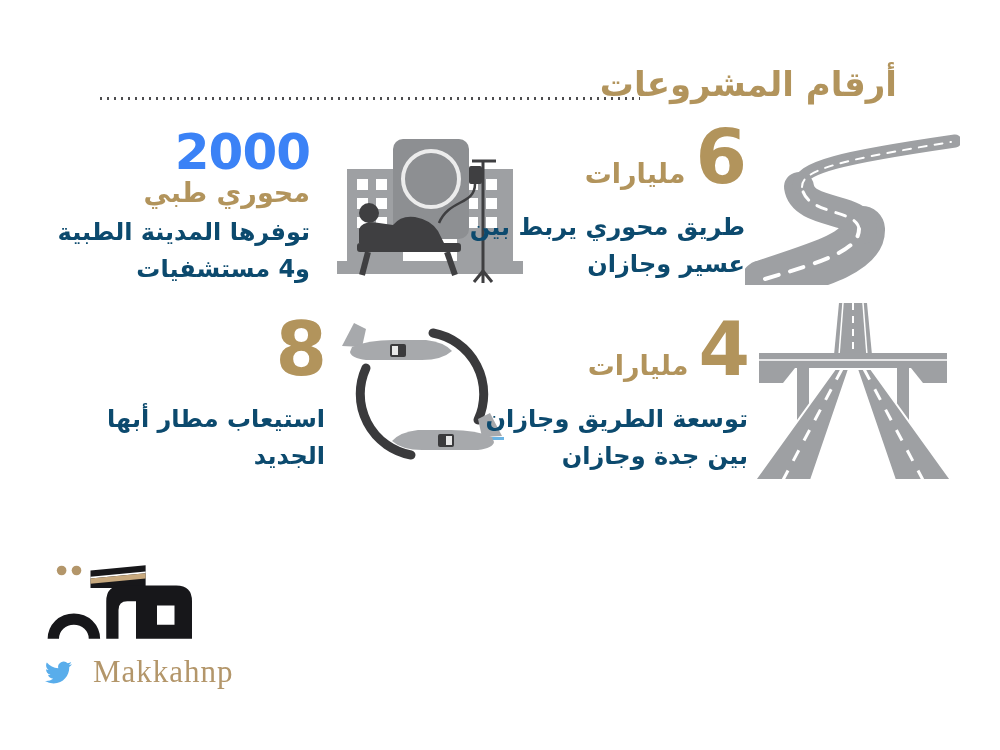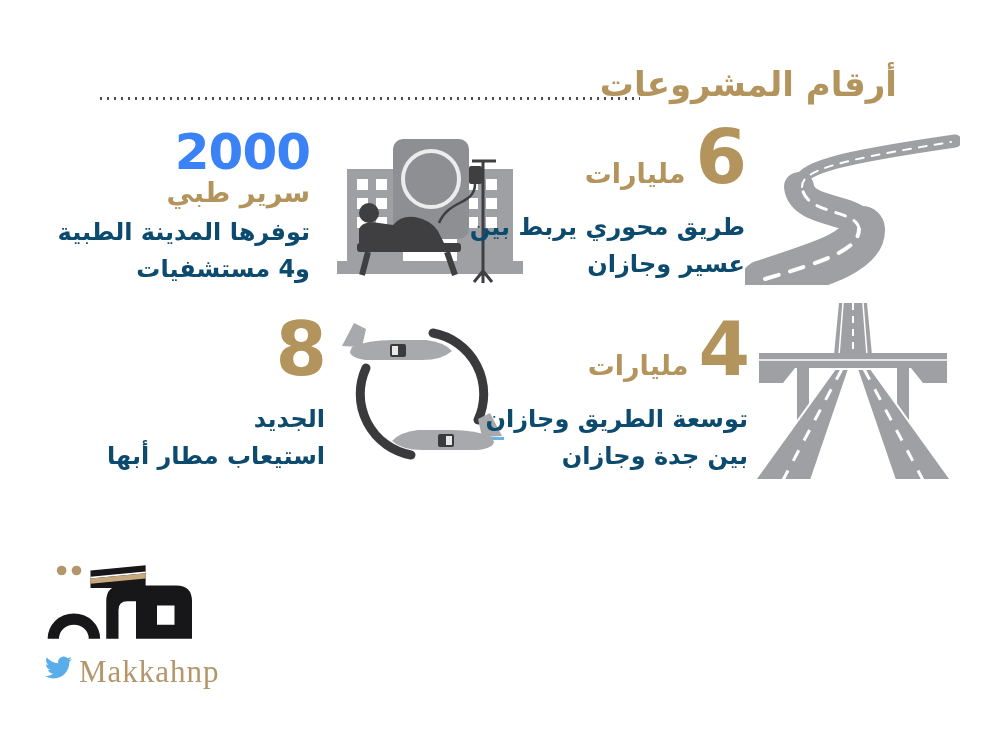--- a/index.html
+++ b/index.html
@@ -21,37 +21,37 @@
   .stat-head{display:flex;align-items:baseline;gap:10px;}
   .num-big{font-size:74px;font-weight:bold;color:#b2945c;line-height:0.9;letter-spacing:-2px;}
   .num-med{font-size:50px;font-weight:bold;color:#3b82f6;line-height:1.0;letter-spacing:-1px;}
   .unit{font-size:27px;font-weight:bold;color:#b2945c;line-height:1.15;}
   .desc{margin-top:18px;font-size:24px;font-weight:bold;color:#0c4a6e;line-height:37px;}
   .desc.tight{margin-top:6px;}
   .icon-box{position:absolute;}
   
   .logo-box{position:absolute;left:45px;top:556px;width:200px;}
   .handle-row{
-    position:absolute;left:48px;top:634px;display:flex;align-items:flex-start;gap:7px;
+    position:absolute;left:48px;top:634px;display:flex;align-items:center;gap:21px;
   }
   .handle-text{
     font-family:"Liberation Serif",serif;font-size:31px;color:#b3966a;letter-spacing:1px;
   }
 </style>
 </head>
 <body>
 
 <div class="canvas">
 
   <div class="dotted-line"></div>
   <div class="title">أرقام المشروعات</div>
 
   <div class="stat-text" style="right:690px;top:127px;">
     <div class="num-med">2000</div>
-    <div class="unit">سرير طبي</div>
+    <div class="unit">محوري طبي</div>
     <div class="desc tight">
       <div>توفرها المدينة الطبية</div>
       <div>و4 مستشفيات</div>
     </div>
   </div>
   <div class="icon-box" style="left:335px;top:131px;width:190px;height:157px;">
     <svg width="190" height="157" viewBox="0 0 190 157">
       <rect x="12" y="38" width="56" height="102" fill="#9ea0a3"></rect>
       <rect x="22" y="48" width="11" height="11" fill="#fff"></rect>
         <rect x="41" y="48" width="11" height="11" fill="#fff"></rect>
@@ -105,22 +105,22 @@
         <path d="M57,54 C56,36 102,26 206,9" stroke-width="2" stroke-dasharray="8 8"></path>
       </g>
     </svg>
   </div>
 
   <div class="stat-text" style="right:675px;top:316px;">
     <div class="stat-head">
       <span class="num-big">8</span>
     </div>
     <div class="desc">
+      <div>استيعاب مطار أبها</div>
       <div>الجديد</div>
-      <div>استيعاب مطار أبها</div>
     </div>
   </div>
   <div class="icon-box" style="left:336px;top:308px;width:172px;height:172px;">
     <svg width="172" height="172" viewBox="0 0 172 172">
       <g fill="none" stroke="#3a3a3c" stroke-width="9" stroke-linecap="round">
         <path d="M97,25 A62,62 0 0 1 142,112"></path>
         <path d="M75,147 A62,62 0 0 1 30,60"></path>
       </g>
       <g>
 

